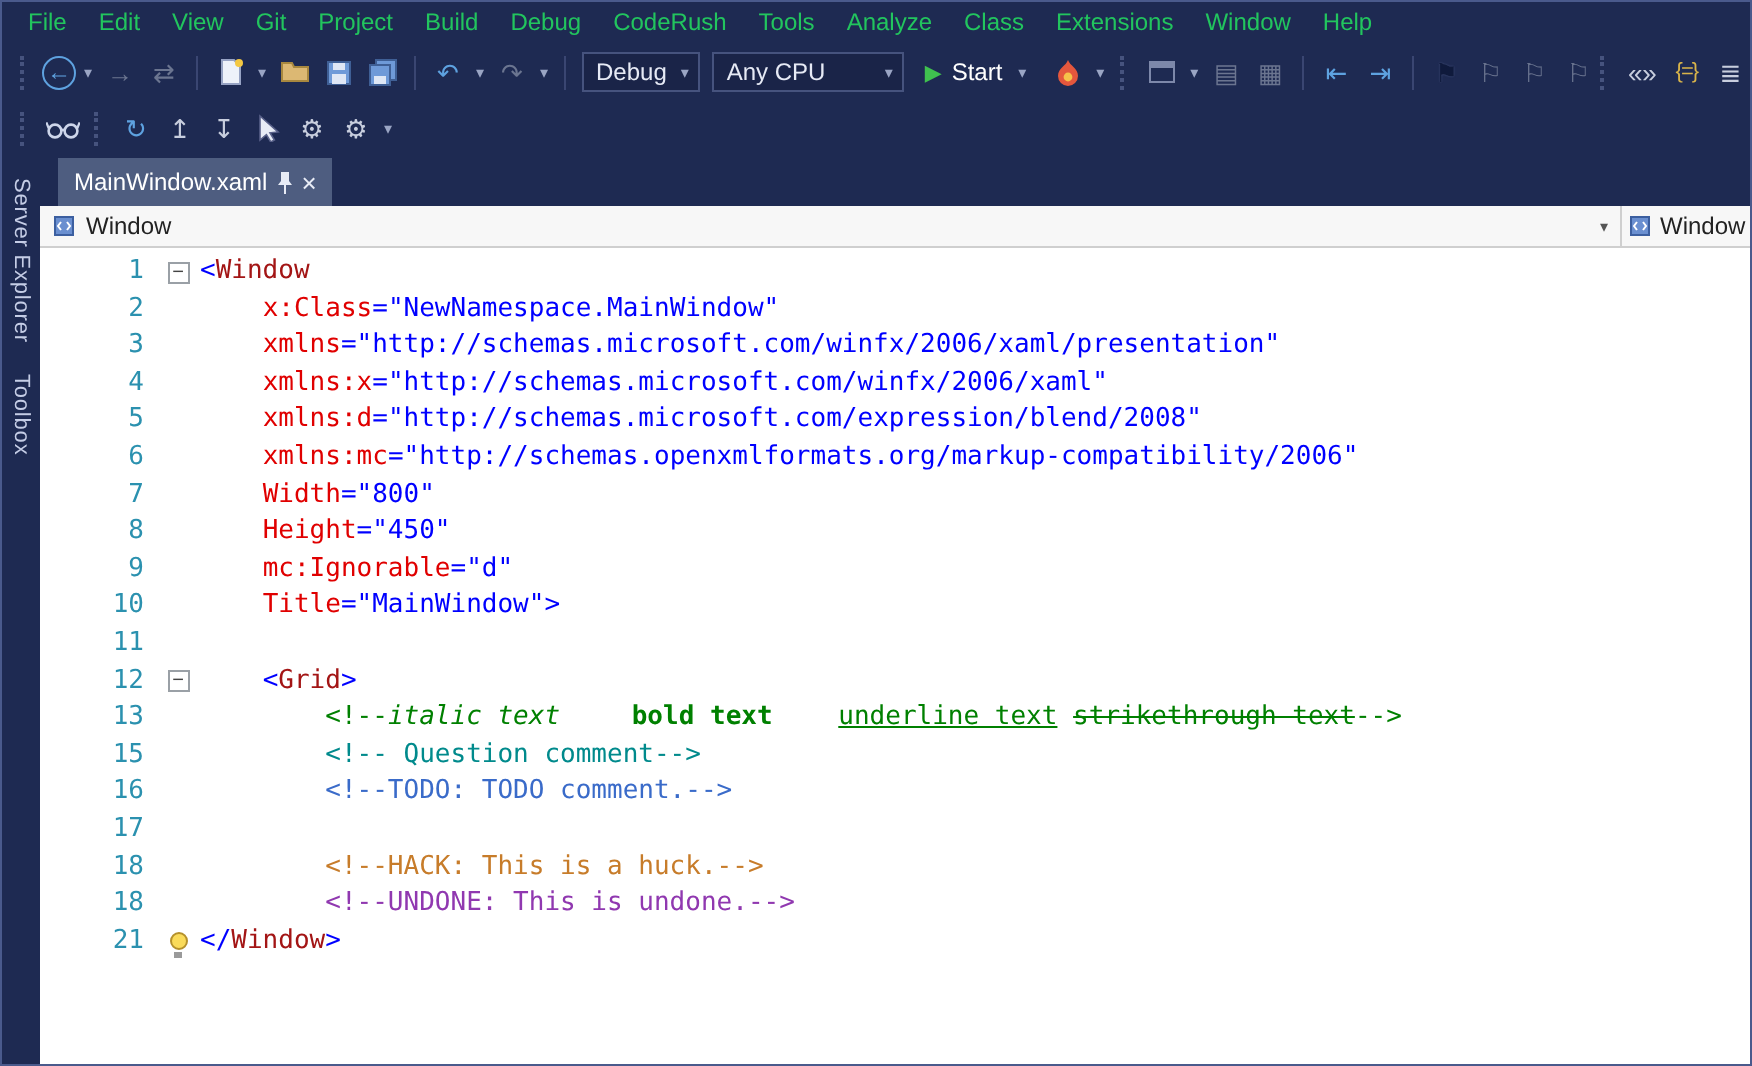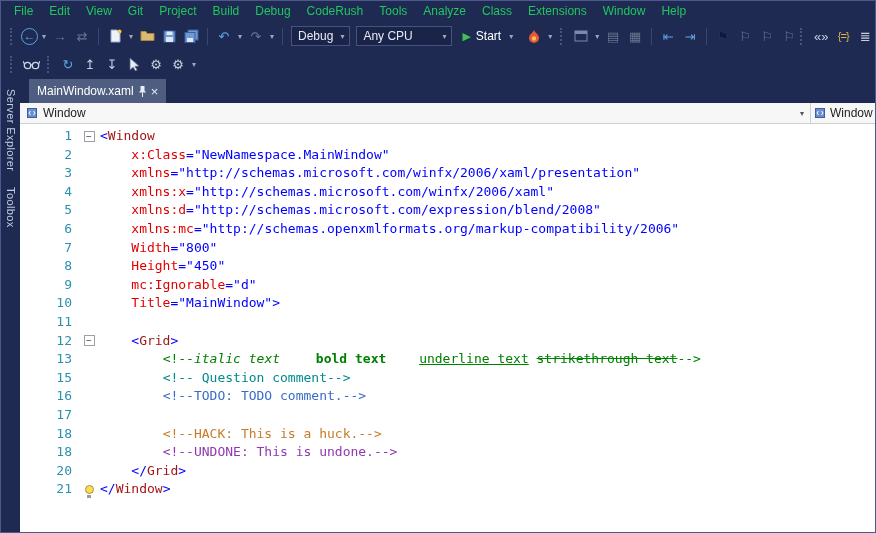--- a/index.html
+++ b/index.html
@@ -267,18 +267,17 @@
           <div class="code-line"><span class="ln">9</span><span class="fold"></span><span class="code-text"><span class="plain">    </span><span class="tk-attr">mc:Ignorable</span><span class="tk-delim">=</span><span class="tk-val">"d"</span></span></div>
           <div class="code-line"><span class="ln">10</span><span class="fold"></span><span class="code-text"><span class="plain">    </span><span class="tk-attr">Title</span><span class="tk-delim">=</span><span class="tk-val">"MainWindow"</span><span class="tk-delim">&gt;</span></span></div>
           <div class="code-line"><span class="ln">11</span><span class="fold"></span><span class="code-text"></span></div>
           <div class="code-line"><span class="ln">12</span><span class="fold"><span class="fold-box">−</span></span><span class="code-text"><span class="plain">    </span><span class="tk-delim">&lt;</span><span class="tk-tag">Grid</span><span class="tk-delim">&gt;</span></span></div>
           <div class="code-line"><span class="ln">13</span><span class="fold"></span><span class="code-text"><span class="plain">        </span><span class="tk-comment">&lt;!--</span><span class="tk-comment st-i">italic text</span><span class="tk-comment"> </span><span class="tk-comment st-b">bold text</span><span class="tk-comment"> </span><span class="tk-comment st-u">underline text</span><span class="tk-comment"> </span><span class="tk-comment st-s">strikethrough text</span><span class="tk-comment">--&gt;</span></span></div>
           <div class="code-line"><span class="ln">15</span><span class="fold"></span><span class="code-text"><span class="plain">        </span><span class="tk-question">&lt;!-- Question comment--&gt;</span></span></div>
           <div class="code-line"><span class="ln">16</span><span class="fold"></span><span class="code-text"><span class="plain">        </span><span class="tk-todo">&lt;!--TODO: TODO comment.--&gt;</span></span></div>
           <div class="code-line"><span class="ln">17</span><span class="fold"></span><span class="code-text"><span class="plain">        </span></span></div>
           <div class="code-line"><span class="ln">18</span><span class="fold"></span><span class="code-text"><span class="plain">        </span><span class="tk-hack">&lt;!--HACK: This is a huck.--&gt;</span></span></div>
           <div class="code-line"><span class="ln">18</span><span class="fold"></span><span class="code-text"><span class="plain">        </span><span class="tk-undone">&lt;!--UNDONE: This is undone.--&gt;</span></span></div>
-          <div class="code-line"><span class="ln">20</span><span class="fold"></span><span class="code-text"><span class="plain">    </span><span class="tk-delim">&lt;/</span><span class="tk-tag">Grid</span><span class="tk-delim">&gt;</span></span></div>
           <div class="code-line"><span class="ln">21</span><span class="fold"><span class="bulb"></span></span><span class="code-text"><span class="tk-delim">&lt;/</span><span class="tk-tag">Window</span><span class="tk-delim">&gt;</span></span></div>
         </div>
     </div>
   </div>
 </div>
 
 </body></html>

